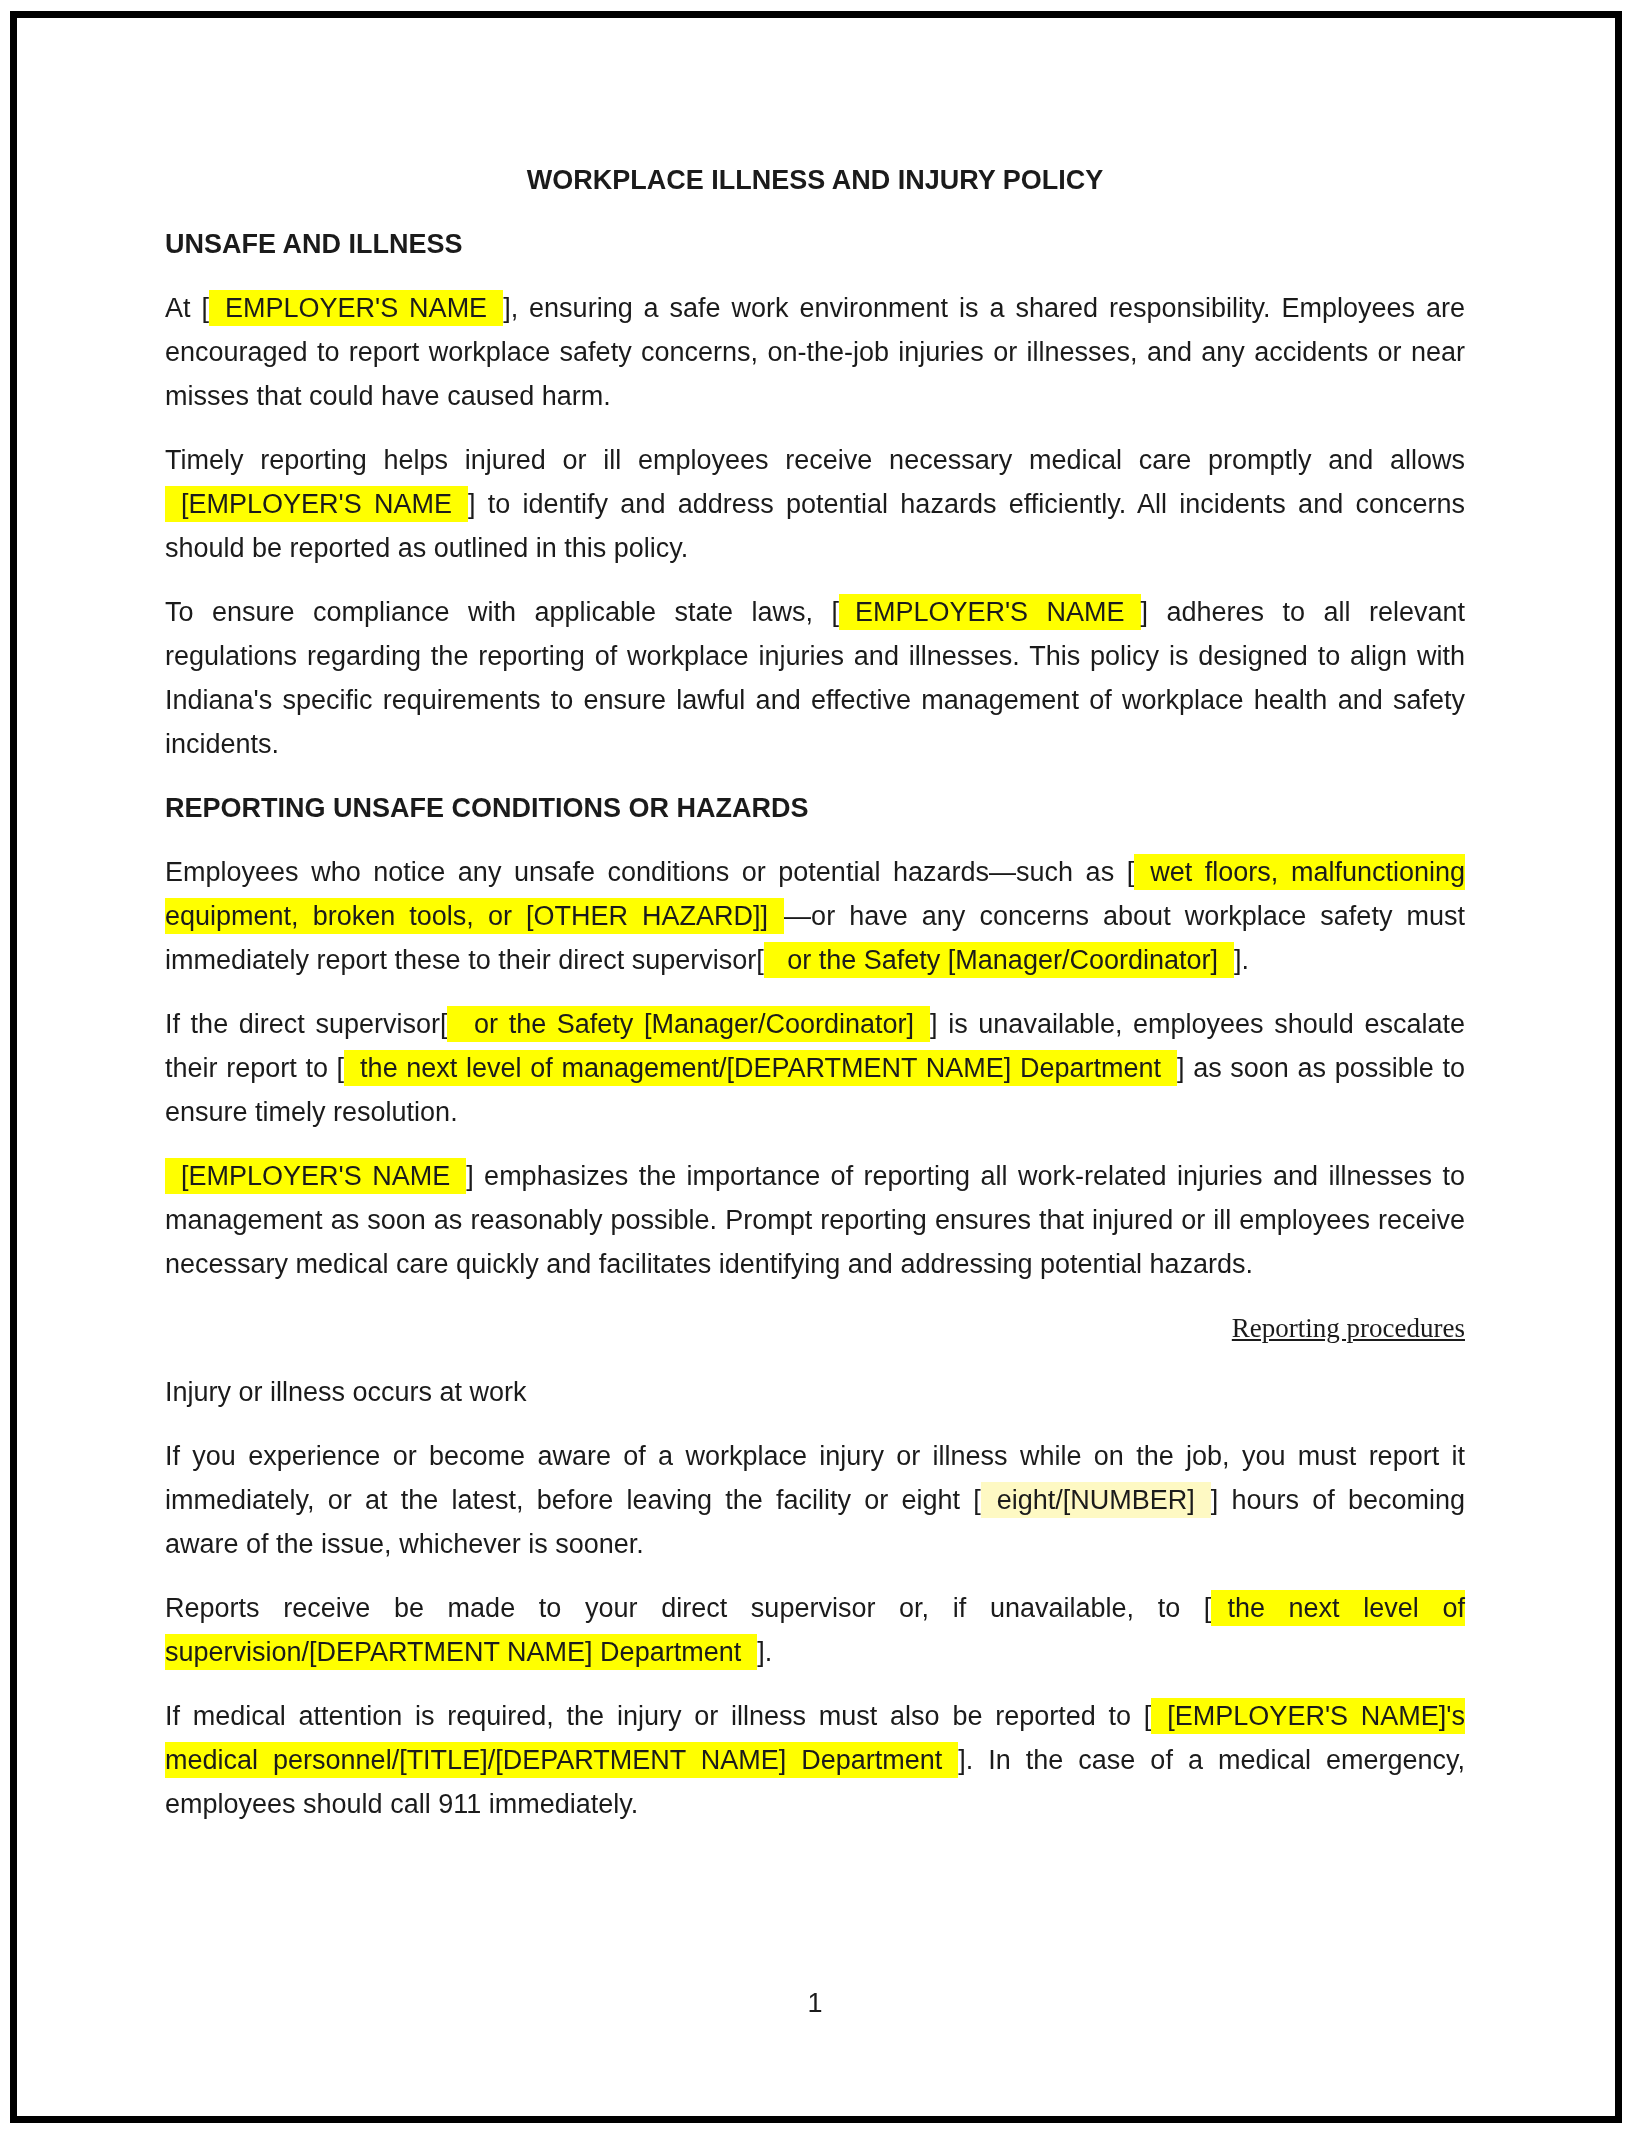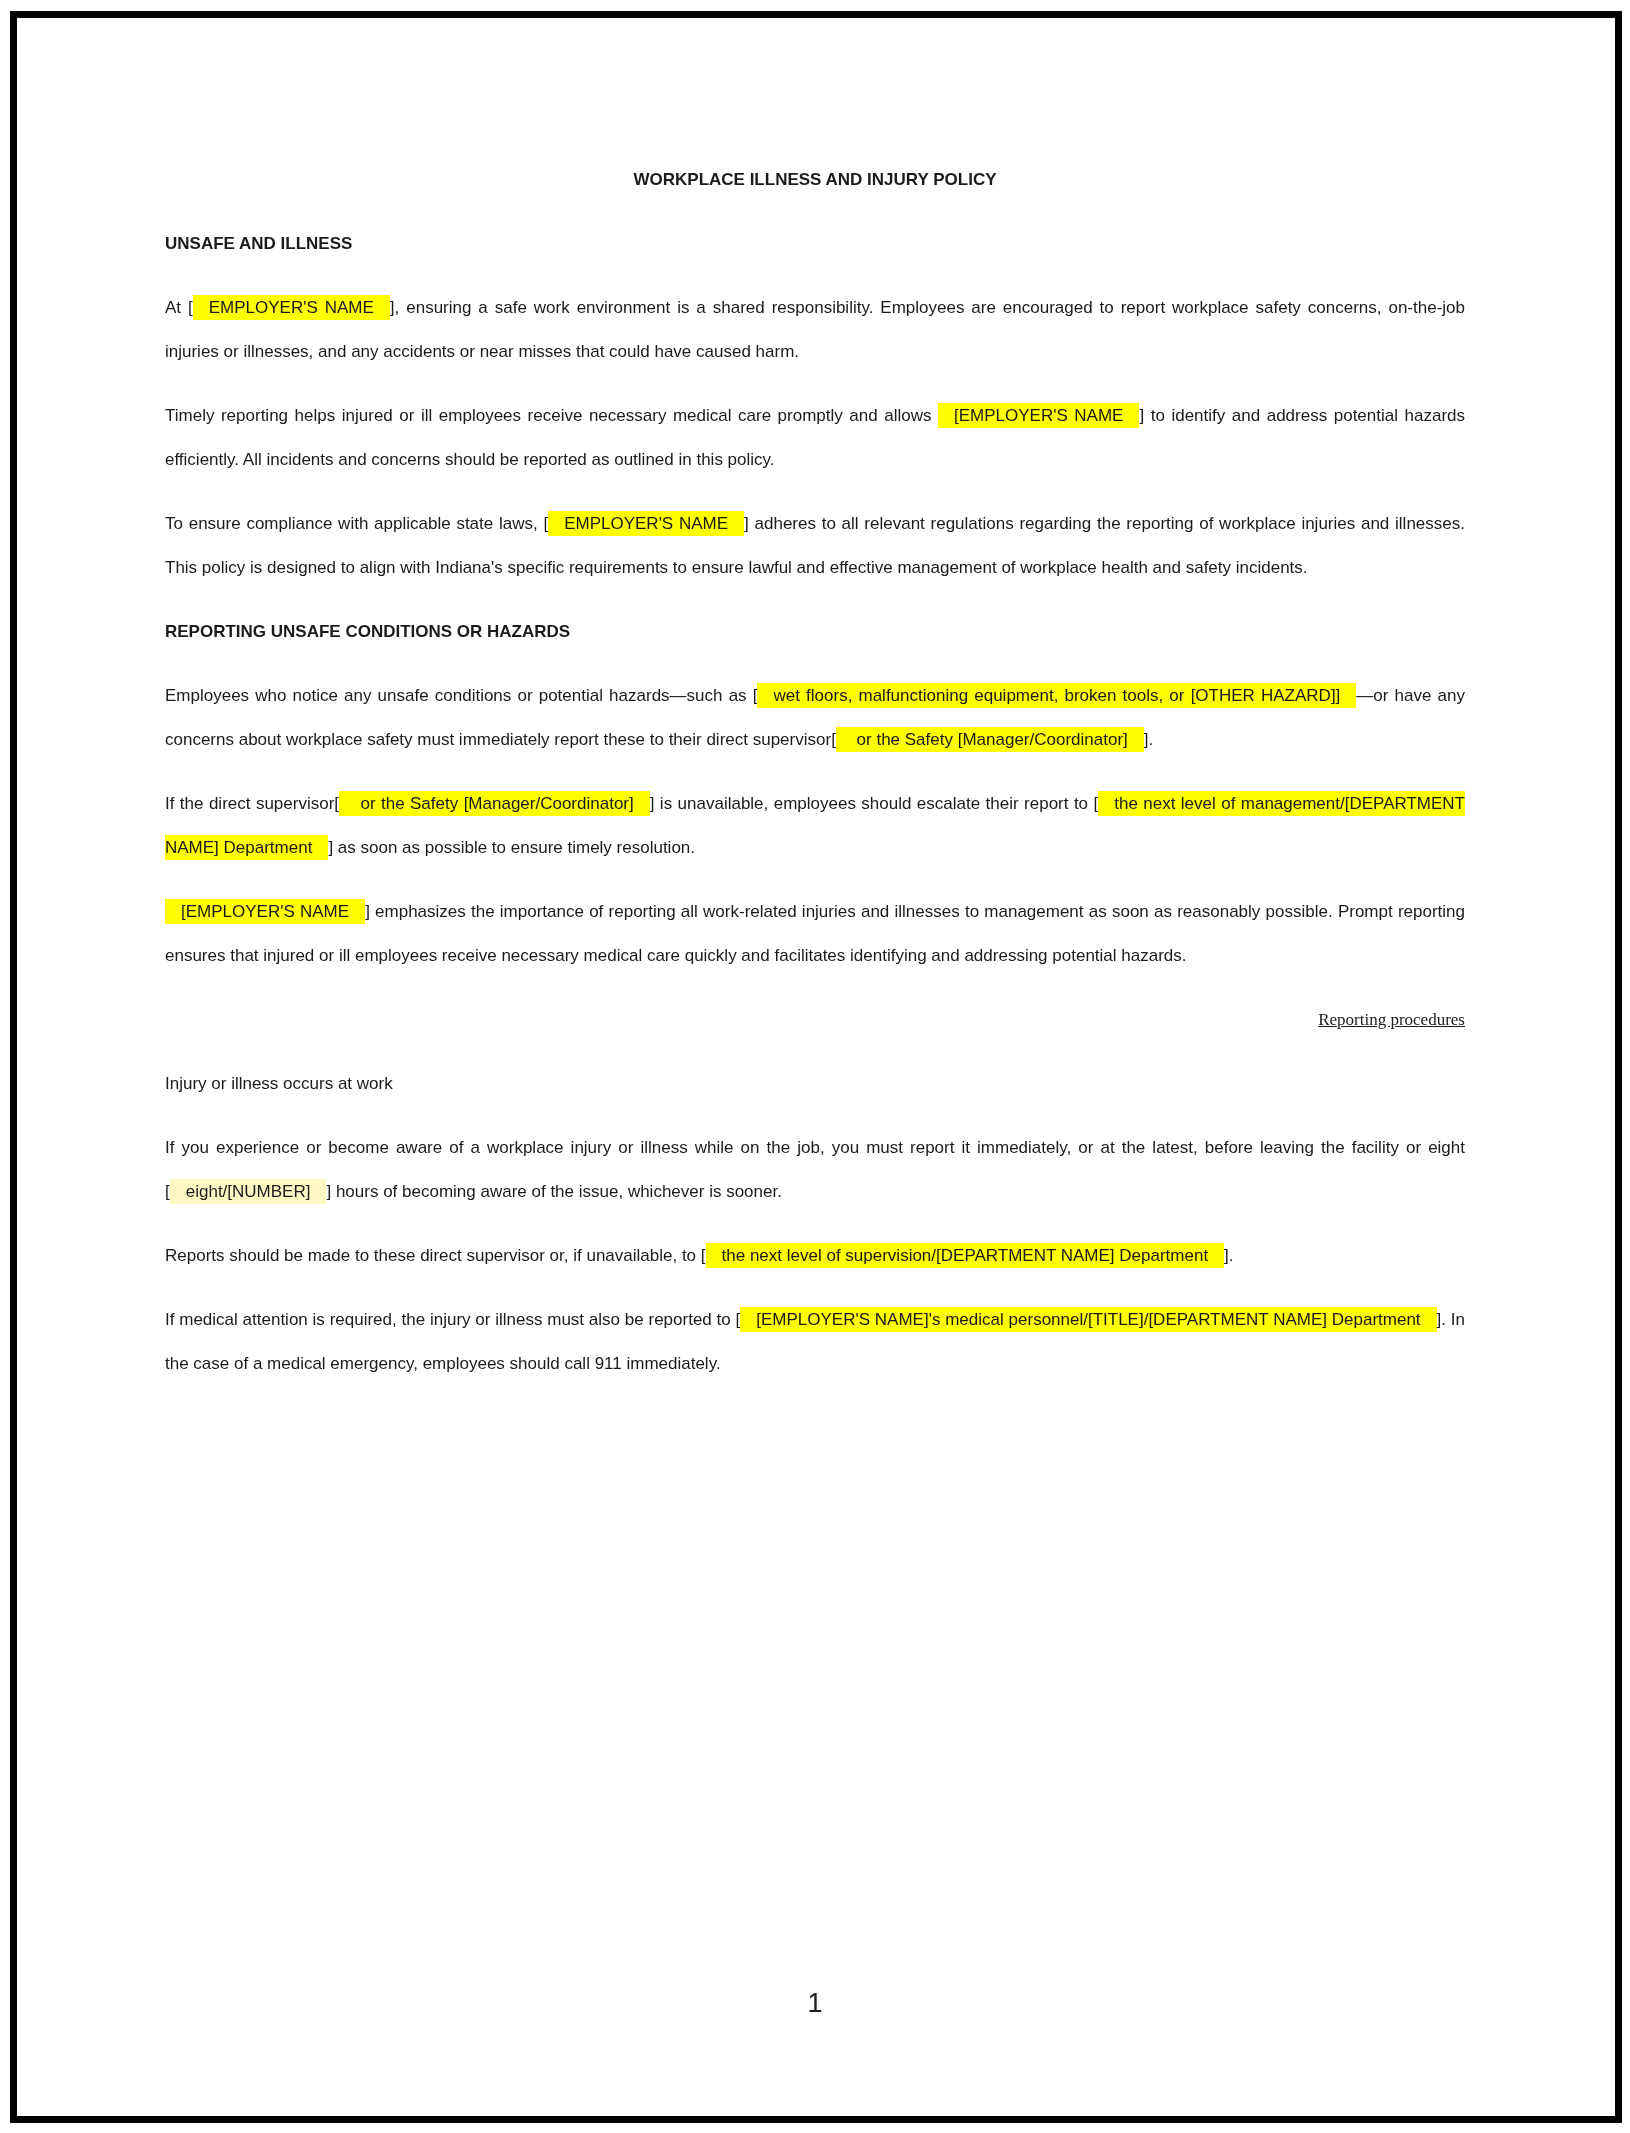--- a/index.html
+++ b/index.html
@@ -18,21 +18,21 @@
     border: 7px solid #000000;
     pointer-events: none;
   }
   .doc {
     position: absolute;
     left: 165px;
     right: 165px;
     top: 158px;
   }
   .block {
-    font-size: 17px;
+    font-size: 27px;
     line-height: 44px;
     margin-bottom: 20px;
     text-align: justify;
     font-weight: normal;
   }
   .block.title {
     text-align: center;
     font-weight: bold;
   }
   .block.heading {
@@ -69,19 +69,19 @@
     <p class="block paragraph"><span>At [</span><span class="hl" style="background-color: rgb(255, 255, 0);">EMPLOYER'S NAME</span><span>], ensuring a safe work environment is a shared responsibility. Employees are encouraged to report workplace safety concerns, on-the-job injuries or illnesses, and any accidents or near misses that could have caused harm.</span></p>
     <p class="block paragraph"><span>Timely reporting helps injured or ill employees receive necessary medical care promptly and allows </span><span class="hl" style="background-color: rgb(255, 255, 0);">[EMPLOYER'S NAME</span><span>] to identify and address potential hazards efficiently. All incidents and concerns should be reported as outlined in this policy.</span></p>
     <p class="block paragraph"><span>To ensure compliance with applicable state laws, [</span><span class="hl" style="background-color: rgb(255, 255, 0);">EMPLOYER'S NAME</span><span>] adheres to all relevant regulations regarding the reporting of workplace injuries and illnesses. This policy is designed to align with Indiana's specific requirements to ensure lawful and effective management of workplace health and safety incidents.</span></p>
     <h2 class="block heading"><span>REPORTING UNSAFE CONDITIONS OR HAZARDS</span></h2>
     <p class="block paragraph"><span>Employees who notice any unsafe conditions or potential hazards—such as [</span><span class="hl" style="background-color: rgb(255, 255, 0);">wet floors, malfunctioning equipment, broken tools, or [OTHER HAZARD]]</span><span>—or have any concerns about workplace safety must immediately report these to their direct supervisor[</span><span class="hl" style="background-color: rgb(255, 255, 0);"> or the Safety [Manager/Coordinator]</span><span>].</span></p>
     <p class="block paragraph"><span>If the direct supervisor[</span><span class="hl" style="background-color: rgb(255, 255, 0);"> or the Safety [Manager/Coordinator]</span><span>] is unavailable, employees should escalate their report to [</span><span class="hl" style="background-color: rgb(255, 255, 0);">the next level of management/[DEPARTMENT NAME] Department</span><span>] as soon as possible to ensure timely resolution.</span></p>
     <p class="block paragraph"><span class="hl" style="background-color: rgb(255, 255, 0);">[EMPLOYER'S NAME</span><span>] emphasizes the importance of reporting all work-related injuries and illnesses to management as soon as reasonably possible. Prompt reporting ensures that injured or ill employees receive necessary medical care quickly and facilitates identifying and addressing potential hazards.</span></p>
     <h3 class="block subheading-underline"><span>Reporting procedures</span></h3>
     <h4 class="block subheading-italic"><span>Injury or illness occurs at work</span></h4>
     <p class="block paragraph"><span>If you experience or become aware of a workplace injury or illness while on the job, you must report it immediately, or at the latest, before leaving the facility or eight [</span><span class="hl" style="background-color: #fef9c3;">eight/[NUMBER]</span><span>] hours of becoming aware of the issue, whichever is sooner.</span></p>
-    <p class="block paragraph"><span>Reports should be made to these direct supervisor or, if unavailable, to [</span><span class="hl" style="background-color: rgb(255, 255, 0);">the next level of supervision/[DEPARTMENT NAME] Department</span><span>].</span></p>
+    <p class="block paragraph"><span>Reports receive be made to your direct supervisor or, if unavailable, to [</span><span class="hl" style="background-color: rgb(255, 255, 0);">the next level of supervision/[DEPARTMENT NAME] Department</span><span>].</span></p>
     <p class="block paragraph"><span>If medical attention is required, the injury or illness must also be reported to [</span><span class="hl" style="background-color: rgb(255, 255, 0);">[EMPLOYER'S NAME]'s medical personnel/[TITLE]/[DEPARTMENT NAME] Department</span><span>]. In the case of a medical emergency, employees should call 911 immediately.</span></p>
   </main>
 
 <div class="footer">
   <span>1</span>
 </div>
 
 </body></html>

